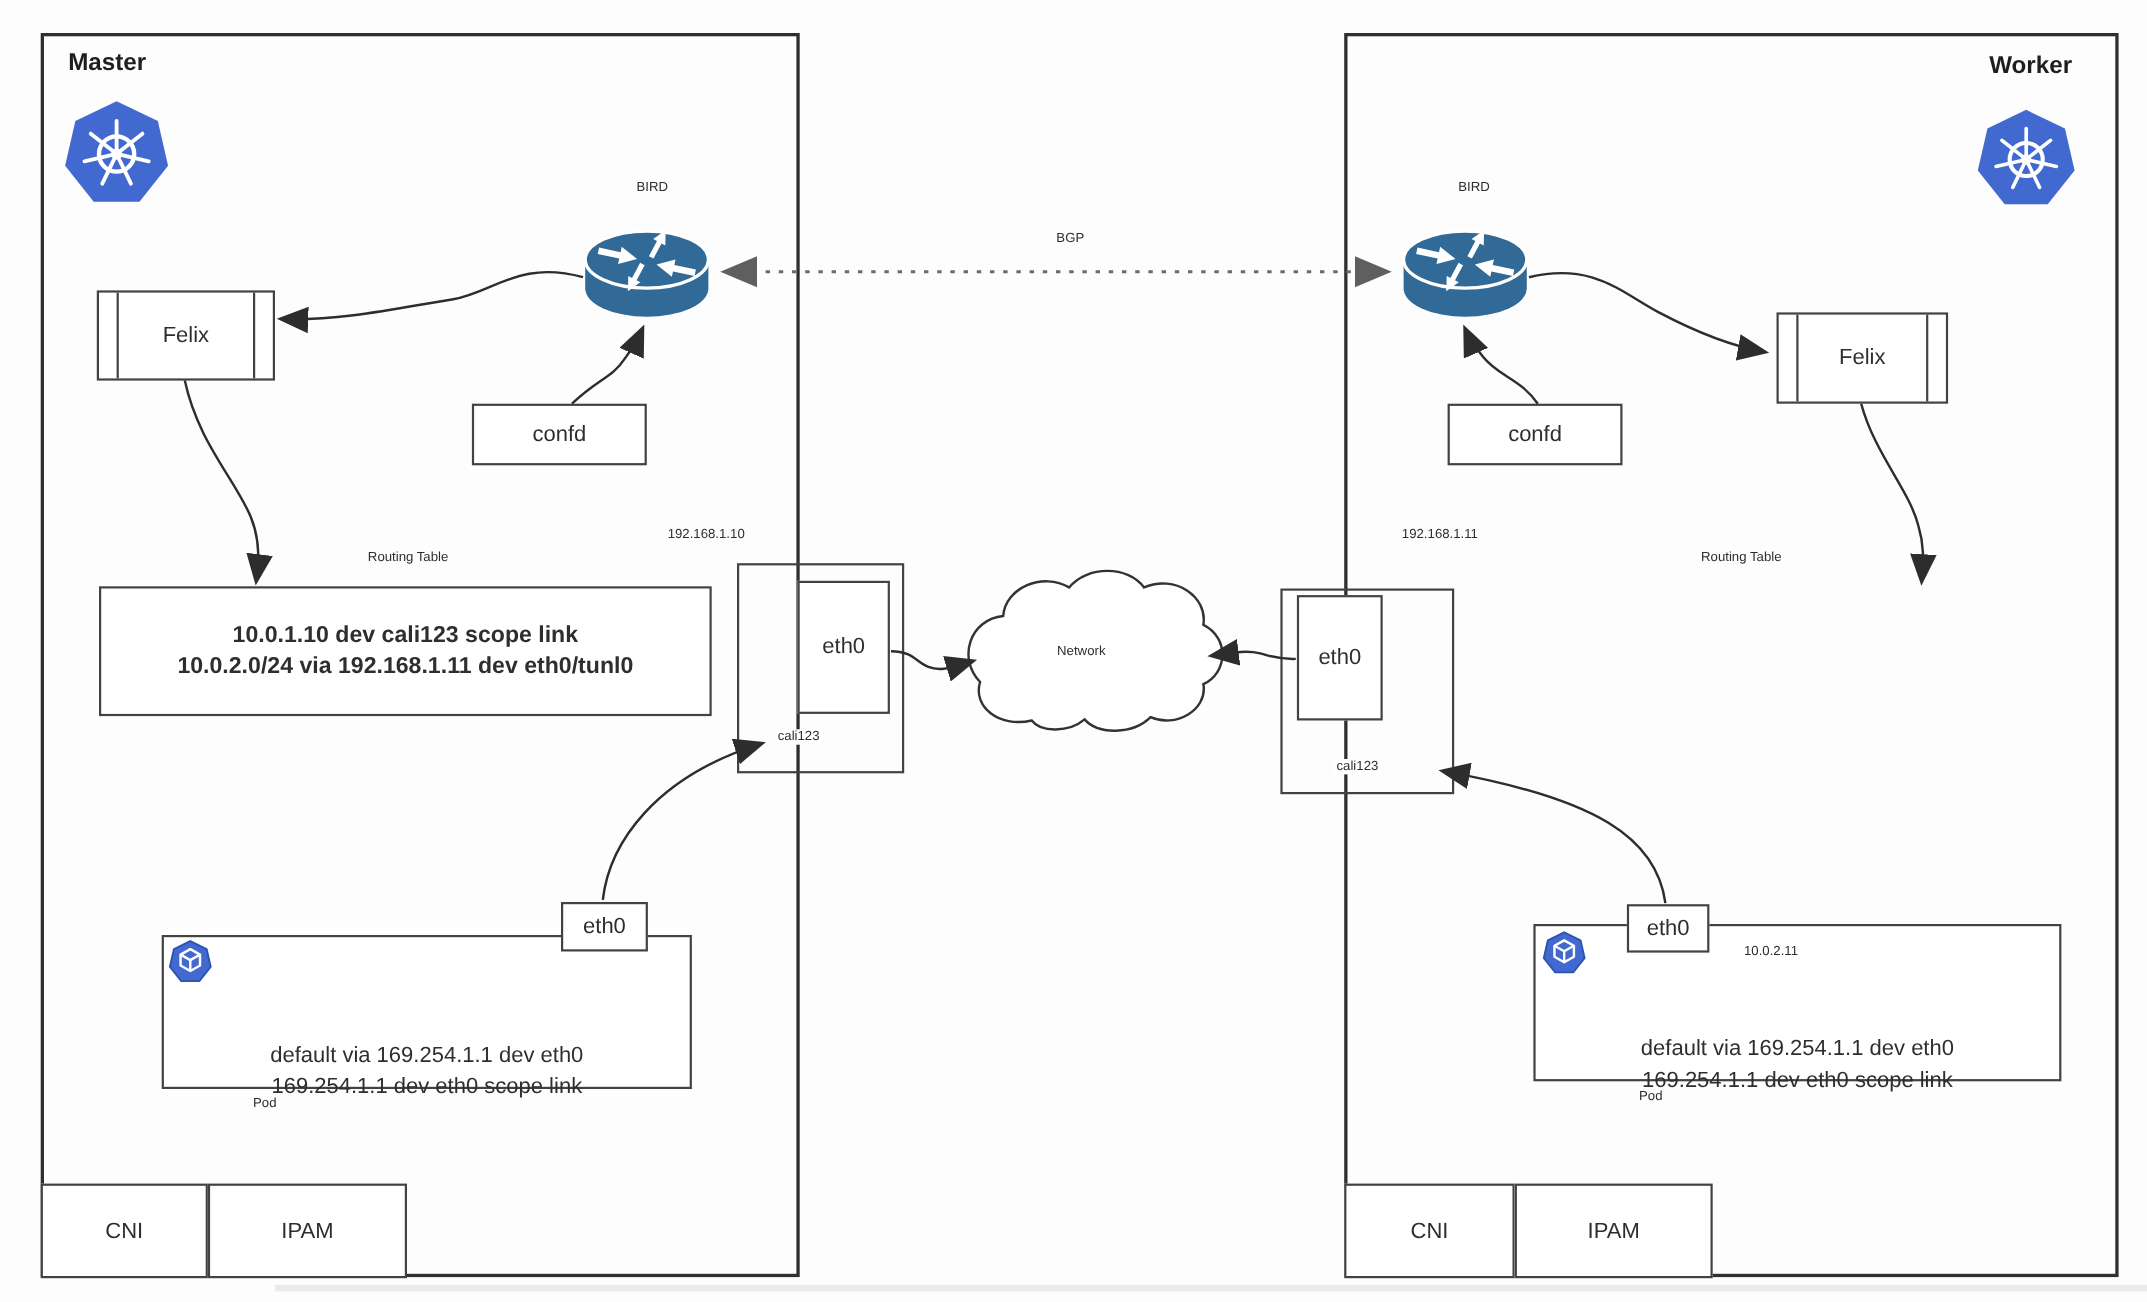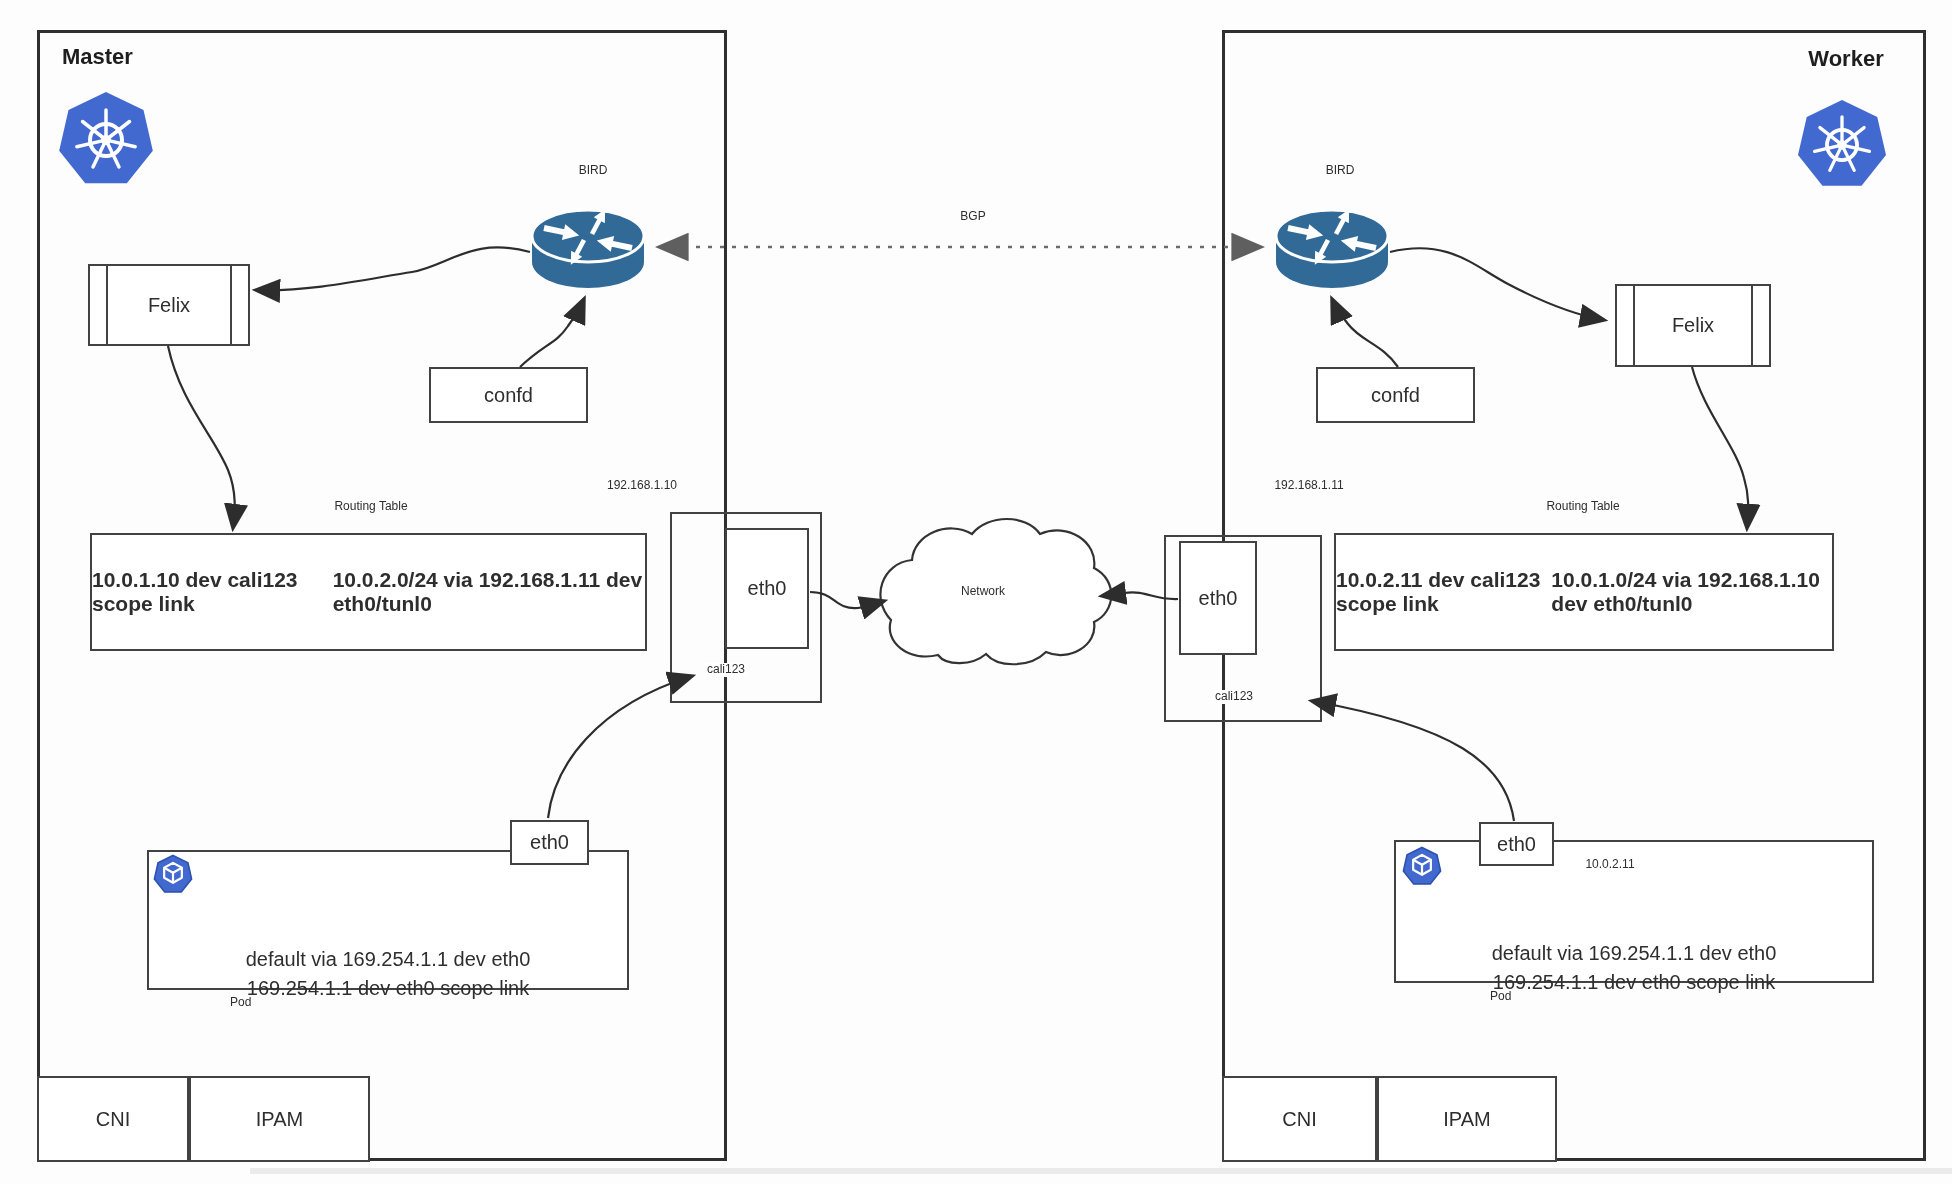--- a/index.html
+++ b/index.html
@@ -14,21 +14,21 @@
   .lbl { position:absolute; z-index:5; font-size:12px; line-height:1.15; white-space:nowrap; }
   .lbl-c { text-align:center; }
   .node-title { font-size:22px; font-weight:bold; color:#1e1e1e; }
   .whitebg { background:#ffffff; padding:0 3px; }
   .felix { }
   .felix::before, .felix::after {
     content:""; position:absolute; top:0; bottom:0; width:0; border-left:2px solid #424242;
   }
   .felix::before { left:16px; }
   .felix::after  { right:16px; }
-  .rt-box { display:flex; flex-direction:row; align-items:center; justify-content:center; gap:4px; font-weight:bold; font-size:21px; }
+  .rt-box { display:flex; flex-direction:column; align-items:center; justify-content:center; gap:4px; font-weight:bold; font-size:21px; }
   .pod-routes { position:absolute; z-index:5; text-align:center; font-size:20px; line-height:29px;margin-top:39px; }
   .overlay { position:absolute; left:0; top:0; z-index:4; pointer-events:none; }
   .icon { position:absolute; z-index:5; }
   .shadow-strip { position:absolute; left:250px; top:1168px; width:1702px; height:6px; background:#ebebeb; z-index:0; }
 </style>
 </head>
 <body>
 
 <div class="canvas">
 
@@ -107,24 +107,20 @@
   <div class="box center" style="left:1316px; top:367px; width:159px; height:56px; font-size:20px;">
       <span>confd</span>
     </div>
 
   <div class="lbl lbl-c" style="left:291px; top:500px; width:160px;">Routing Table</div>
   <div class="lbl lbl-c" style="left:1503px; top:500px; width:160px;">Routing Table</div>
 
   <div class="box rt-box" style="left:90px; top:533px; width:557px; height:118px;">
     <div>10.0.1.10 dev cali123 scope link</div>
     <div>10.0.2.0/24 via 192.168.1.11 dev eth0/tunl0</div>
-  </div>
-  <div class="box rt-box" style="left:1334px; top:533px; width:500px; height:118px;">
-    <div>10.0.2.11 dev cali123 scope link</div>
-    <div>10.0.1.0/24 via 192.168.1.10 dev eth0/tunl0</div>
   </div>
 
   <div class="lbl lbl-c" style="left:567px; top:479px; width:150px;">192.168.1.10</div>
   <div class="lbl lbl-c" style="left:1234px; top:479px; width:150px;">192.168.1.11</div>
 
   <div class="nic-outer" style="left:670px; top:512px; width:152px; height:191px;"></div>
   <div class="box center" style="left:725px; top:528px; width:84px; height:121px; font-size:20px;">
       <span>eth0</span>
     </div>
   <div class="lbl whitebg" style="left:704px; top:663px; z-index:5;">cali123</div>

